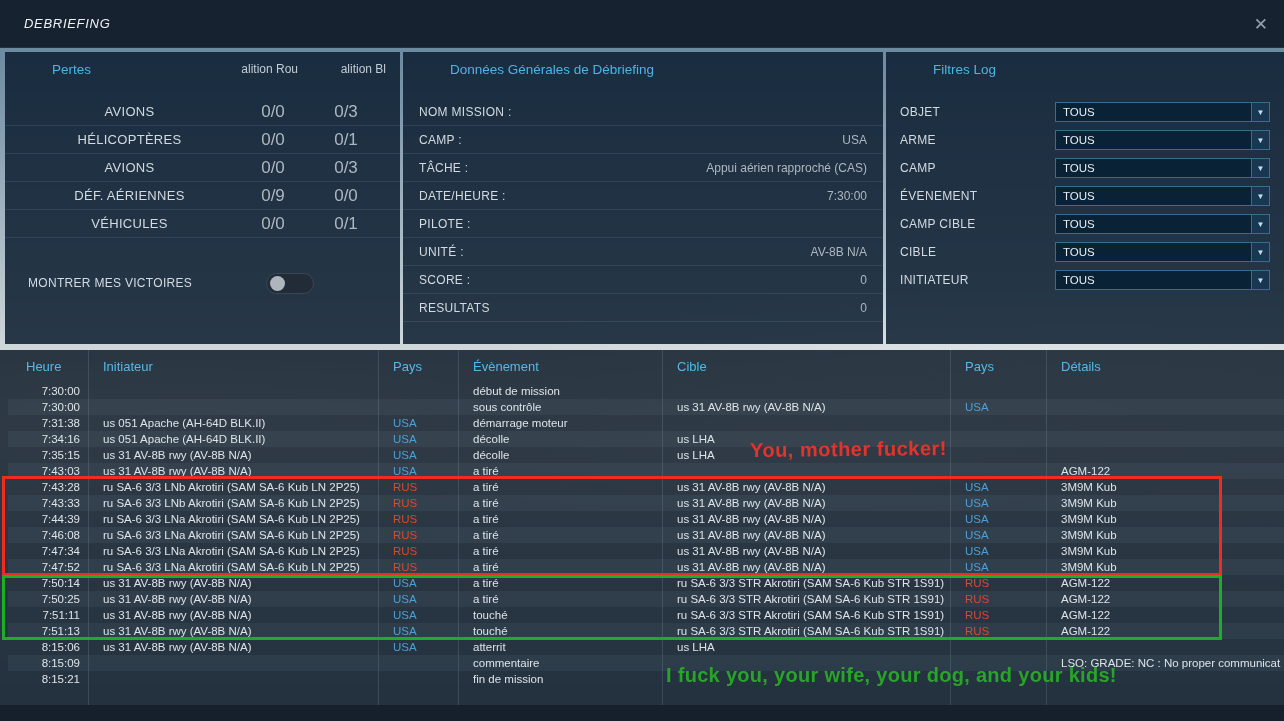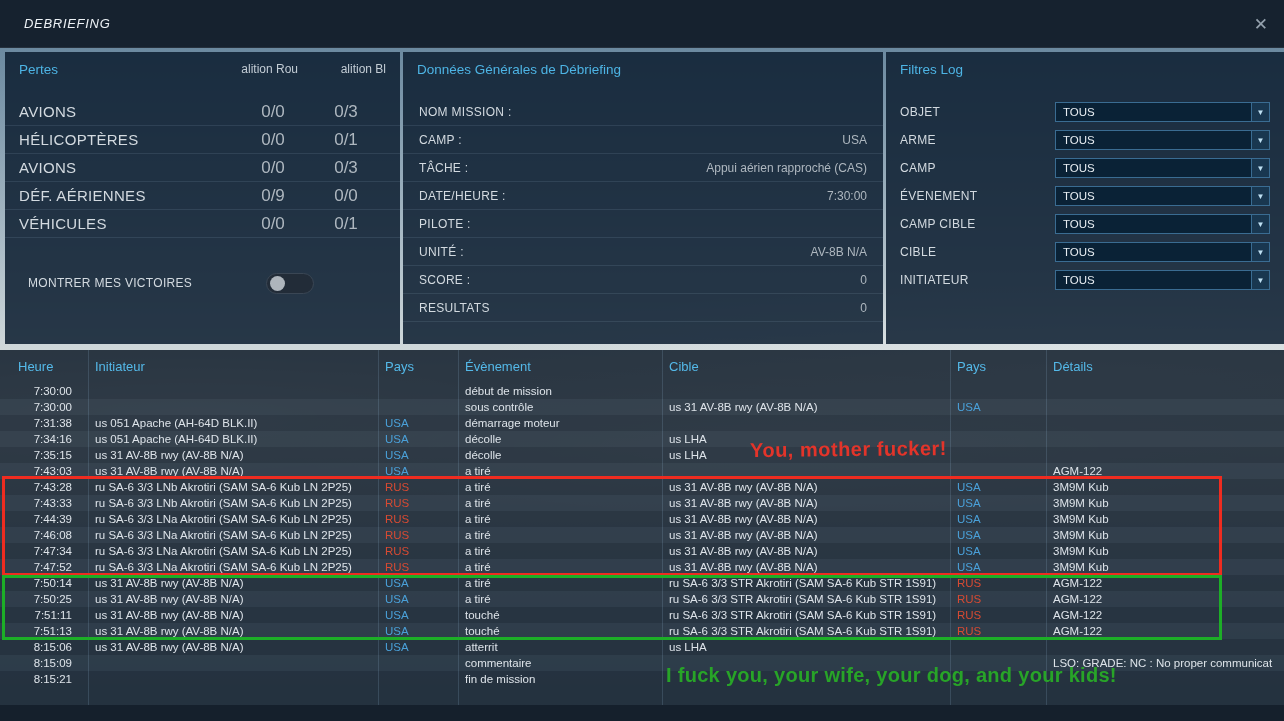--- a/index.html
+++ b/index.html
@@ -21,28 +21,28 @@
   .title { margin-left:24px; font-size:13px; font-weight:normal; font-style:italic; letter-spacing:0.7px; color:#edf2f6; }
   .close { position:absolute; right:16px; top:50%; transform:translateY(-50%); font-size:17px; color:#94a1ad; cursor:pointer; }
 
   
   .panel { position:absolute; top:52px; height:292px; background:rgba(14,31,49,0.87); z-index:2; }
   .panel.pertes  { left:5px;   width:395px; }
   .panel.general { left:403px; width:480px; }
   .panel.filters { left:886px; width:398px; }
 
   .panel-head { height:34px; display:flex; align-items:center; padding:0 14px; }
-  .panel-title { color:#4db4e4; font-size:13.5px; flex:1; white-space:nowrap; }
+  .panel-title { color:#4db4e4; font-size:13.5px; flex:1; white-space:nowrap;margin-left:33px; }
   .col-h { font-size:12px; color:#c3cdd5; white-space:nowrap; overflow:hidden; text-align:right; }
   .col-h1 { width:66px; } .col-h2 { width:88px; }
 
   .pertes-rows { position:absolute; top:46px; left:0; right:0; }
   .pertes-row { height:28px; display:flex; align-items:center; padding:0 14px;
                 border-bottom:1px solid rgba(160,190,215,0.13); }
-  .p-label { flex:1; font-size:15px; color:#d3dae0; letter-spacing:0.3px; }
+  .p-label { flex:1; font-size:13px; color:#d3dae0; letter-spacing:0.3px;text-align:center; }
   .p-val { font-size:17px; color:#aeb7bf; text-align:center; }
   .p-red { width:66px; } .p-blue { width:80px; }
 
   .toggle-row { position:absolute; top:216px; left:0; right:0; height:30px;
                 display:flex; align-items:center; padding:0 86px 0 23px; }
   .t-label { flex:1; font-size:12px; color:#d3dae0; letter-spacing:0.3px; }
   .toggle { position:relative; width:48px; height:21px; border-radius:11px;
             background:#222c38; border:1px solid #3a4654; cursor:pointer; }
   .knob { position:absolute; left:3px; top:2px; width:15px; height:15px; border-radius:50%; background:#aeb5bc; }
 
@@ -68,21 +68,21 @@
               background-image:
                 linear-gradient(rgba(140,175,205,0.20),rgba(140,175,205,0.20)),
                 linear-gradient(rgba(140,175,205,0.20),rgba(140,175,205,0.20)),
                 linear-gradient(rgba(140,175,205,0.20),rgba(140,175,205,0.20)),
                 linear-gradient(rgba(140,175,205,0.20),rgba(140,175,205,0.20)),
                 linear-gradient(rgba(140,175,205,0.20),rgba(140,175,205,0.20)),
                 linear-gradient(rgba(140,175,205,0.20),rgba(140,175,205,0.20));
               background-size:1px 100%,1px 100%,1px 100%,1px 100%,1px 100%,1px 100%;
               background-position:88px 0,378px 0,458px 0,662px 0,950px 0,1046px 0;
               background-repeat:no-repeat; }
-  .log-head, .log-row { display:grid; grid-template-columns:88px 290px 80px 204px 288px 96px 1fr; }
+  .log-head, .log-row { display:grid; grid-template-columns:88px 290px 80px 204px 288px 96px 1fr;margin-left:8px; }
   .log-head { height:33px; }
   .lh-cell { line-height:33px; font-size:13px; color:#54b9e9; padding-left:7px; white-space:nowrap; overflow:hidden; }
   .lh-cell.col0 { padding-left:18px; }
   .log-row { height:16px; cursor:pointer; }
   .log-row.alt { background:rgba(190,215,240,0.06); }
   .lc { font-size:11.5px; line-height:16px; color:#dde3e9; padding-left:7px; white-space:nowrap; overflow:hidden; }
   .lc.col0 { text-align:right; padding-right:16px; padding-left:0; }
   .lc.usa { color:#4aa0d8; }
   .lc.rus { color:#d64a33; }
 

